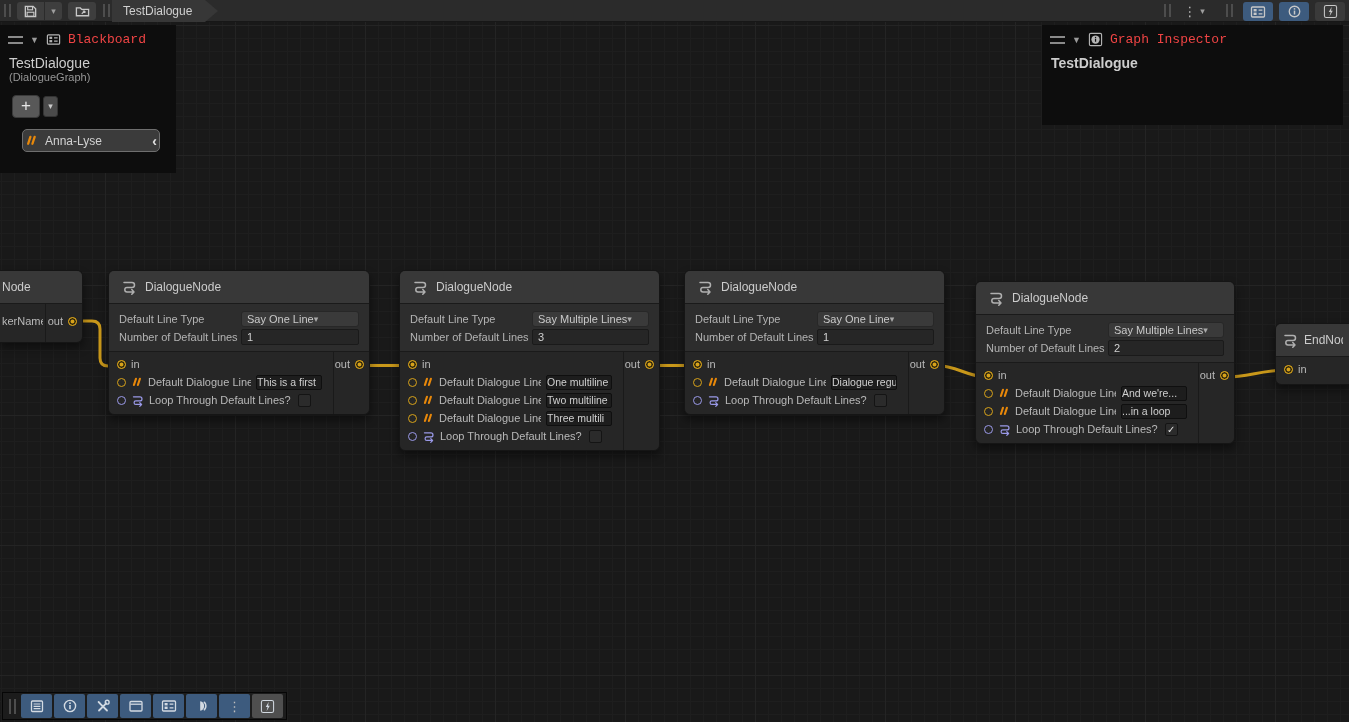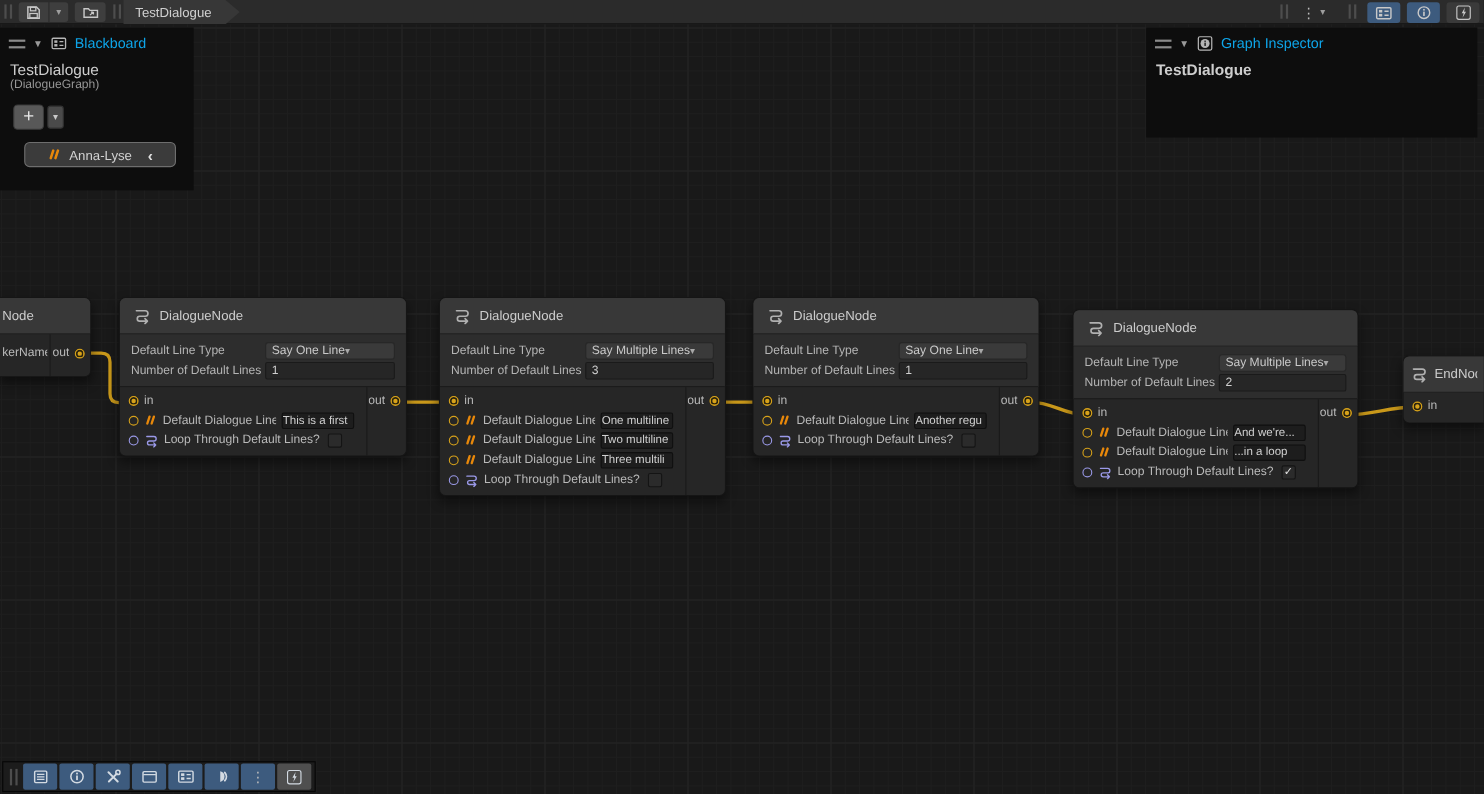--- a/index.html
+++ b/index.html
@@ -47,32 +47,32 @@
               margin-left:2px; color:#e2e2e2; font-size:10px; line-height:11px; text-align:center; flex:0 0 13px; }
   .out-col { flex:0 0 36px; border-left:1px solid #1a1a1a; padding:3px 5px 12px 0; }
   .out-row { display:flex; align-items:center; justify-content:flex-end; height:18px; gap:5px; }
   .ic { display:block; flex-shrink:0; }
 
   
   .panel { position:absolute; background:#0d0d0d; z-index:3; color:#a8a8a8; }
   .panel-header { display:flex; align-items:center; gap:7px; padding:7px 8px 4px; }
   .drag-handle { width:15px; height:8px; border-top:2px solid #8a8a8a; border-bottom:2px solid #8a8a8a; }
   .foldout { font-size:9px; color:#9a9a9a; }
-  .panel-title { font-size:13px; color:#0ea5e9; }
+  .panel-title { font-size:13px; color:#ef4444;font-family:Liberation Mono, monospace; }
   .panel-sub { padding:4px 9px 0; }
   .graph-name { font-size:14px; color:#cdcdcd; }
   .graph-name.bold { font-weight:bold; }
   .graph-type { font-size:11px; color:#969696; }
   .bb-buttons { display:flex; gap:3px; padding:12px 0 0 12px; }
   .bb-add { width:28px; height:23px; background:#585858; border:1px solid #3a3a3a; border-radius:4px;
             color:#e6e6e6; font-size:17px; line-height:20px; text-align:center; }
   .bb-add-caret { width:15px; height:21px; margin-top:1px; background:#4a4a4a; border:1px solid #333;
             border-radius:3px; color:#c9c9c9; font-size:9px; line-height:19px; text-align:center; }
   .bb-pill { margin:11px 0 17px 22px; width:138px; height:23px; display:flex; align-items:center; gap:7px;
-             background:#3b3b3b; border:1px solid #6e6e6e; border-radius:5px; padding:0 20px; }
+             background:#3b3b3b; border:1px solid #6e6e6e; border-radius:5px; padding:0 2px; }
   .bb-pill-label { flex:1; color:#d2d2d2; font-size:12px; }
   .bb-pill-chevron { color:#e0e0e0; font-size:14px; font-weight:bold; }
 
   
   .topbar { position:absolute; left:0; top:0; width:1349px; height:22px; background:#2b2b2b;
             border-bottom:1px solid #171717; z-index:5; }
   .vhandle { position:absolute; top:4px; width:7px; height:13px;
              border-left:2px solid #4d4d4d; border-right:2px solid #4d4d4d; }
   .tbtn { position:absolute; top:2px; height:18px; background:#3e3e3e; display:flex;
           align-items:center; justify-content:center; color:#c8c8c8; }
@@ -331,21 +331,21 @@
         <div class="port-row">
           <span class="port connected"></span>
           <span class="port-label">in</span>
         </div>
         <div class="port-row">
           <span class="port"></span>
           <svg class="ic" width="12" height="12" viewBox="0 0 14 14" style="color:#e8880a">
               <use href="#i-quote"></use>
             </svg>
           <span class="port-label">Default Dialogue Line</span>
-          <div class="mini-field">Another regu</div>
+          <div class="mini-field">Dialogue regu</div>
         </div>
         <div class="port-row">
           <span class="port purple"></span>
           <svg class="ic" width="13" height="13" viewBox="0 0 16 16" style="color:#9a99e8">
               <use href="#i-squiggle"></use>
             </svg>
           <span class="port-label">Loop Through Default Lines?</span>
           <div class="checkbox"></div>
         </div>
       </div>

